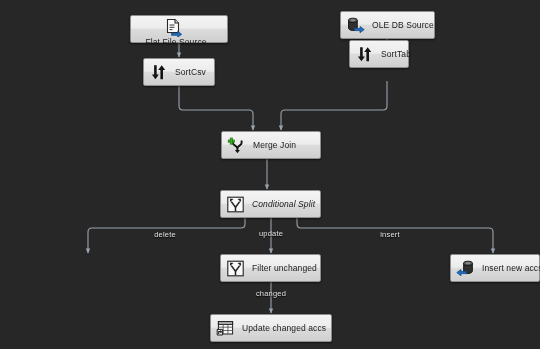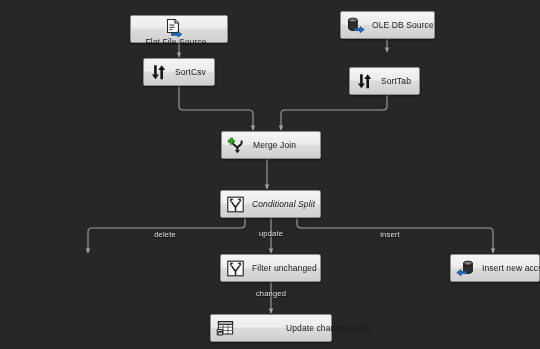--- a/index.html
+++ b/index.html
@@ -128,21 +128,21 @@
   <div class="node" style="left:143px; top:58px; width:72px;">
     <span class="ico">
       <svg width="19" height="19" viewBox="0 0 19 19">
         <path d="M5.1 2.2 h2.6 v9.4 h2.2 l-3.5 4.6 -3.5 -4.6 h2.2 z" fill="#141414"></path>
         <path d="M12.6 16.3 h-2.6 v-9.4 h-2.2 l3.5 -4.6 3.5 4.6 h-2.2 z" fill="#141414" transform="translate(1.4,0)"></path>
       </svg>
     </span>
     <span class="label">SortCsv</span>
   </div>
 
-  <div class="node" style="left:349px; top:67px; width:71px;">
+  <div class="node" style="left:349px; top:40px; width:60px;">
     <span class="ico">
       <svg width="19" height="19" viewBox="0 0 19 19">
         <path d="M5.1 2.2 h2.6 v9.4 h2.2 l-3.5 4.6 -3.5 -4.6 h2.2 z" fill="#141414"></path>
         <path d="M12.6 16.3 h-2.6 v-9.4 h-2.2 l3.5 -4.6 3.5 4.6 h-2.2 z" fill="#141414" transform="translate(1.4,0)"></path>
       </svg>
     </span>
     <span class="label">SortTab</span>
   </div>
 
   <div class="node" style="left:221px; top:131px; width:100px;">
@@ -198,21 +198,21 @@
       <svg width="19" height="19" viewBox="0 0 19 19">
         <path d="M7.6 4.3 v7.6 c0 1.5 2 2.6 4.4 2.6 s4.4 -1.1 4.4 -2.6 v-7.6 z" fill="#2f2f2f" stroke="#141414" stroke-width="0.9"></path>
         <ellipse cx="12" cy="4.3" rx="4.4" ry="2.1" fill="#5c5c5c" stroke="#141414" stroke-width="0.9"></ellipse>
         <ellipse cx="12" cy="4.3" rx="2.4" ry="1.05" fill="#8a8a8a"></ellipse>
         <path d="M10.6 12.6 h-5.6 v-2.1 l-4.2 3.1 4.2 3.1 v-2.1 h5.6 z" fill="#1f6fc4" stroke="#134a85" stroke-width="0.8"></path>
       </svg>
     </span>
     <span class="label">Insert new accs</span>
   </div>
 
-  <div class="node" style="left:210px; top:314px; width:122px;gap:44px;">
+  <div class="node" style="left:210px; top:314px; width:122px;">
     <span class="ico">
       <svg width="19" height="19" viewBox="0 0 19 19">
         <rect x="2.4" y="2.6" width="14.2" height="12.4" fill="#fbfbfb" stroke="#1f1f1f" stroke-width="1"></rect>
         <rect x="2.4" y="2.6" width="14.2" height="2.8" fill="#b9b9b9" stroke="#1f1f1f" stroke-width="1"></rect>
         <g stroke="#4a4a4a" stroke-width="0.8">
           <path d="M2.4 8.2 h14.2"></path>
             <path d="M2.4 11.5 h14.2"></path>
           <path d="M7.2 5.4 v9.6"></path>
             <path d="M11.9 5.4 v9.6"></path>
         </g>

